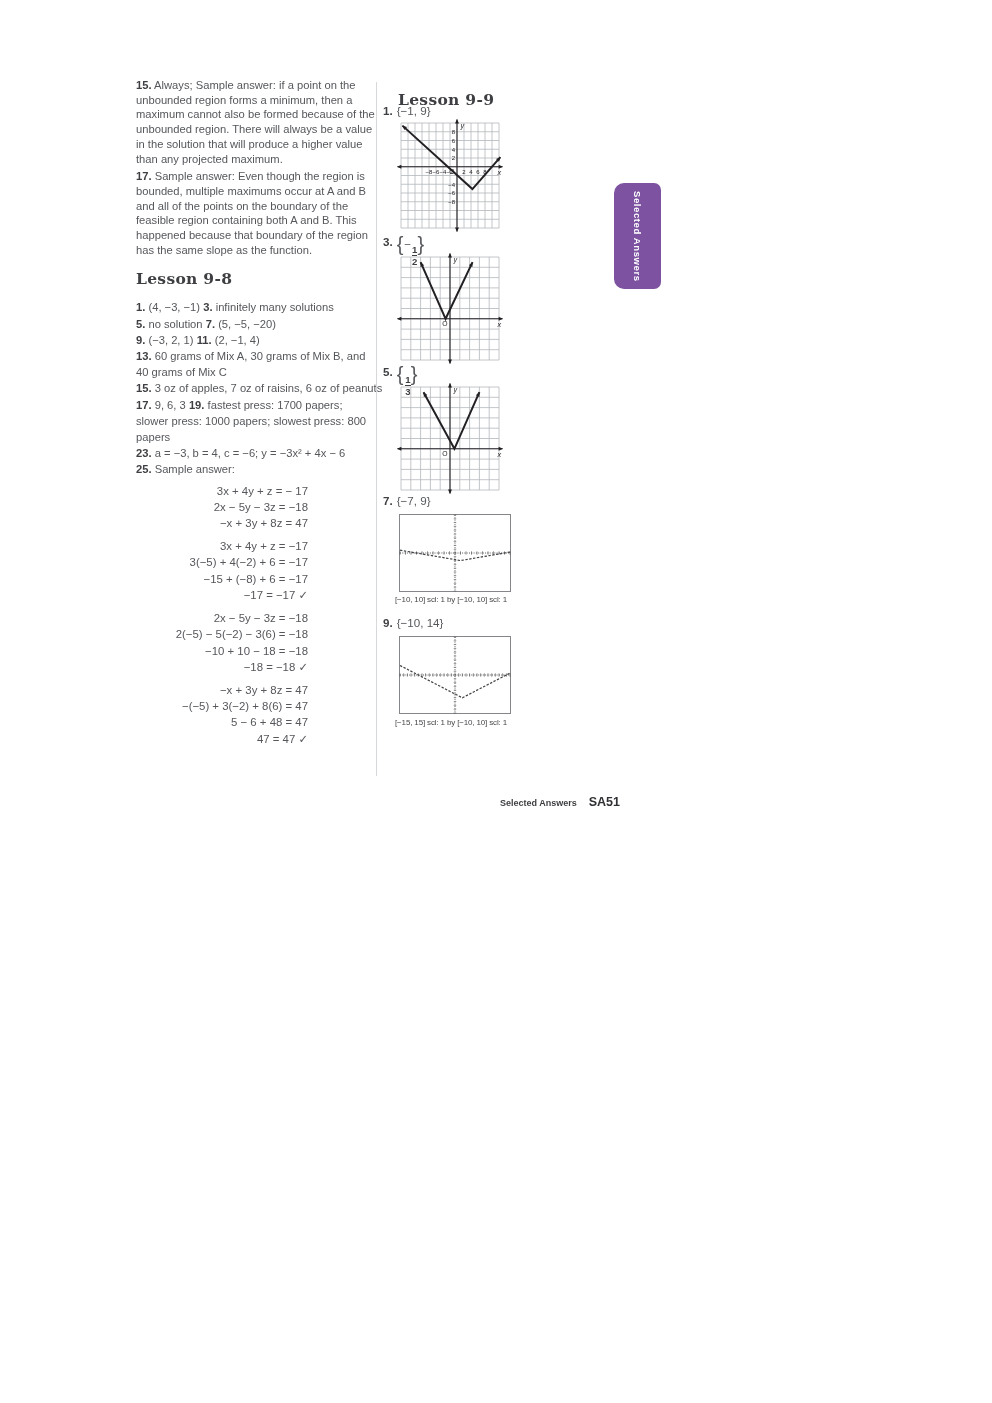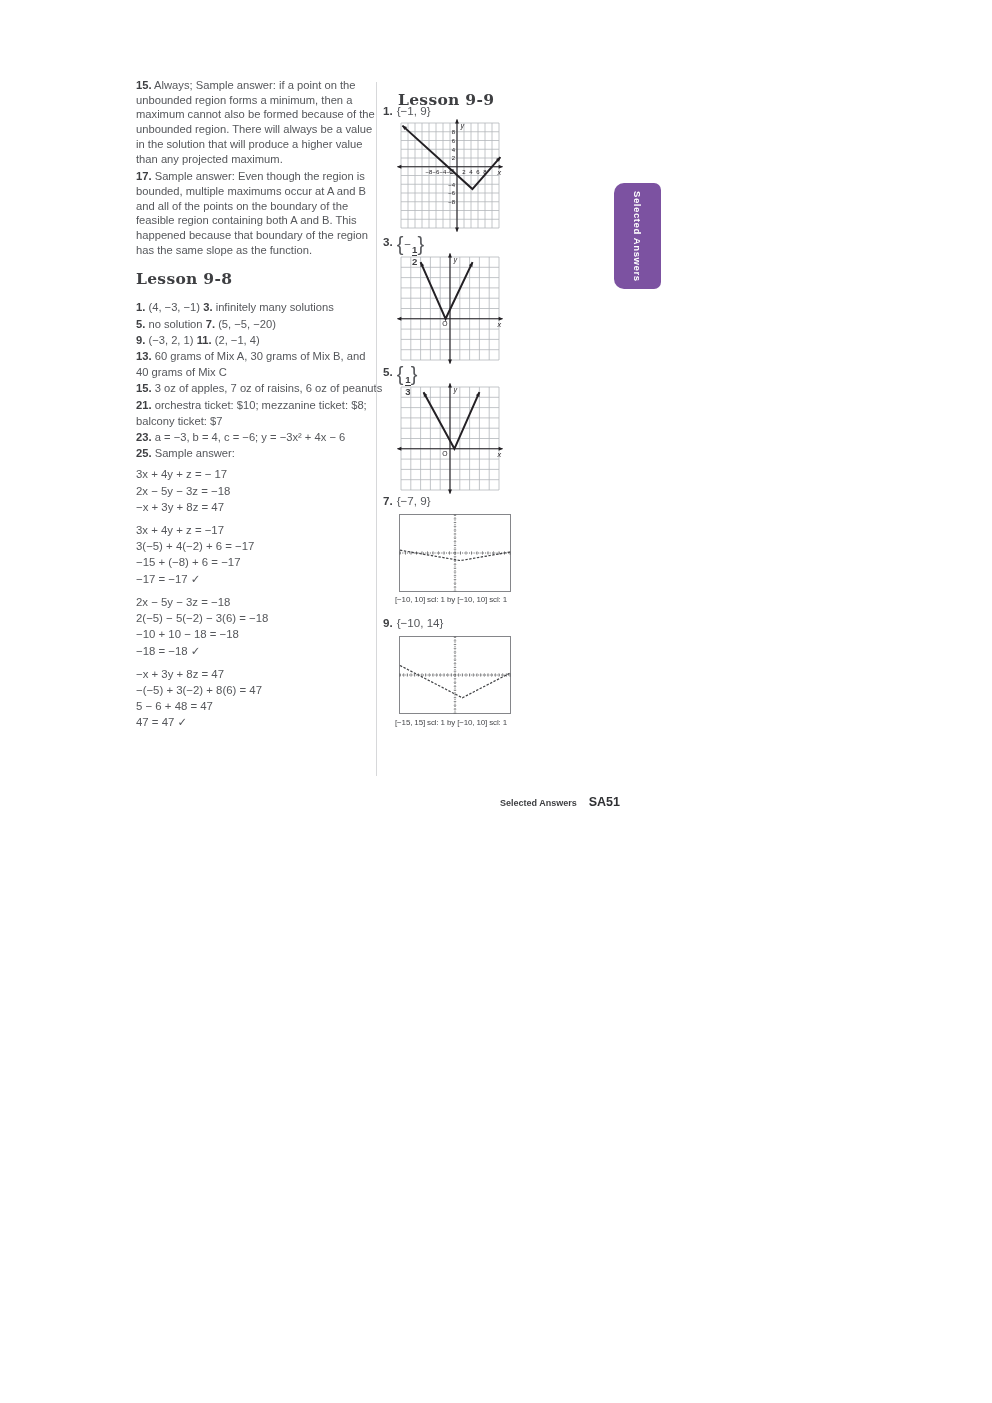--- a/index.html
+++ b/index.html
@@ -9,21 +9,21 @@
 
   
   .leftcol{position:absolute;left:136px;top:78px;width:241px;font-size:11.2px;line-height:14.7px;}
   .para{margin:0 0 3px 0;}
   .lesson-head{font-family:"DejaVu Serif",serif;font-weight:bold;color:#3e3f42;
                font-size:15.5px;letter-spacing:.3px;margin:13px 0 11px 0;line-height:18px;}
   .ans-line{margin:0;line-height:16.2px;font-size:11.2px;}
   .ans-line.nowrap{white-space:nowrap;}
   .eq-wrap{width:172px;margin-top:5px;}
   .eq-block{margin-bottom:7px;}
-  .eq-line{line-height:16.2px;font-size:11.4px;white-space:nowrap;}
+  .eq-line{text-align:right;line-height:16.2px;font-size:11.4px;white-space:nowrap;}
 
   
   .divider{position:absolute;left:376px;top:82px;width:1px;height:694px;background:#d7d8da;}
 
   
   .rightcol{position:absolute;left:383px;top:76px;width:245px;}
   .rc-abs{position:absolute;left:0;}
   .r-item{font-size:11.6px;color:#55575b;white-space:nowrap;}
   .r-item .bnum{margin-right:4px;}
   .graph-host{position:absolute;}
@@ -58,21 +58,21 @@
     <p class="para"><b class="bnum">17.</b> <span>Sample answer: Even though the region is bounded, multiple maximums occur at A and B and all of the points on the boundary of the feasible region containing both A and B. This happened because that boundary of the region has the same slope as the function.</span></p>
 
     <div class="lesson-head">Lesson 9-8</div>
 
     <div id="l98-answers">
         <p class="ans-line"><b class="bnum">1.</b><span> (4, −3, −1) </span><b class="bnum">3.</b><span> infinitely many solutions</span></p>
         <p class="ans-line"><b class="bnum">5.</b><span> no solution </span><b class="bnum">7.</b><span> (5, −5, −20)</span></p>
         <p class="ans-line"><b class="bnum">9.</b><span> (−3, 2, 1) </span><b class="bnum">11.</b><span> (2, −1, 4)</span></p>
         <p class="ans-line"><b class="bnum">13.</b><span> 60 grams of Mix A, 30 grams of Mix B, and 40 grams of Mix C</span></p>
         <p class="ans-line nowrap"><b class="bnum">15.</b><span> 3 oz of apples, 7 oz of raisins, 6 oz of peanuts</span></p>
-        <p class="ans-line"><b class="bnum">21.</b><span> orchestra ticket: $10; mezzanine ticket: $8; balcony ticket: $7</span></p>
+        <p class="ans-line"><b class="bnum">17.</b><span> 9, 6, 3 </span><b class="bnum">19.</b><span> fastest press: 1700 papers; slower press: 1000 papers; slowest press: 800 papers</span></p>
         <p class="ans-line"><b class="bnum">23.</b><span> a = −3, b = 4, c = −6; y = −3x² + 4x − 6</span></p>
         <p class="ans-line"><b class="bnum">25.</b><span> Sample answer:</span></p>
       </div>
 
     <div class="eq-wrap" id="eq-blocks">
         <div class="eq-block">
           <div class="eq-line">3x + 4y + z = − 17</div>
           <div class="eq-line">2x − 5y − 3z = −18</div>
           <div class="eq-line">−x + 3y + 8z = 47</div>
         </div>

